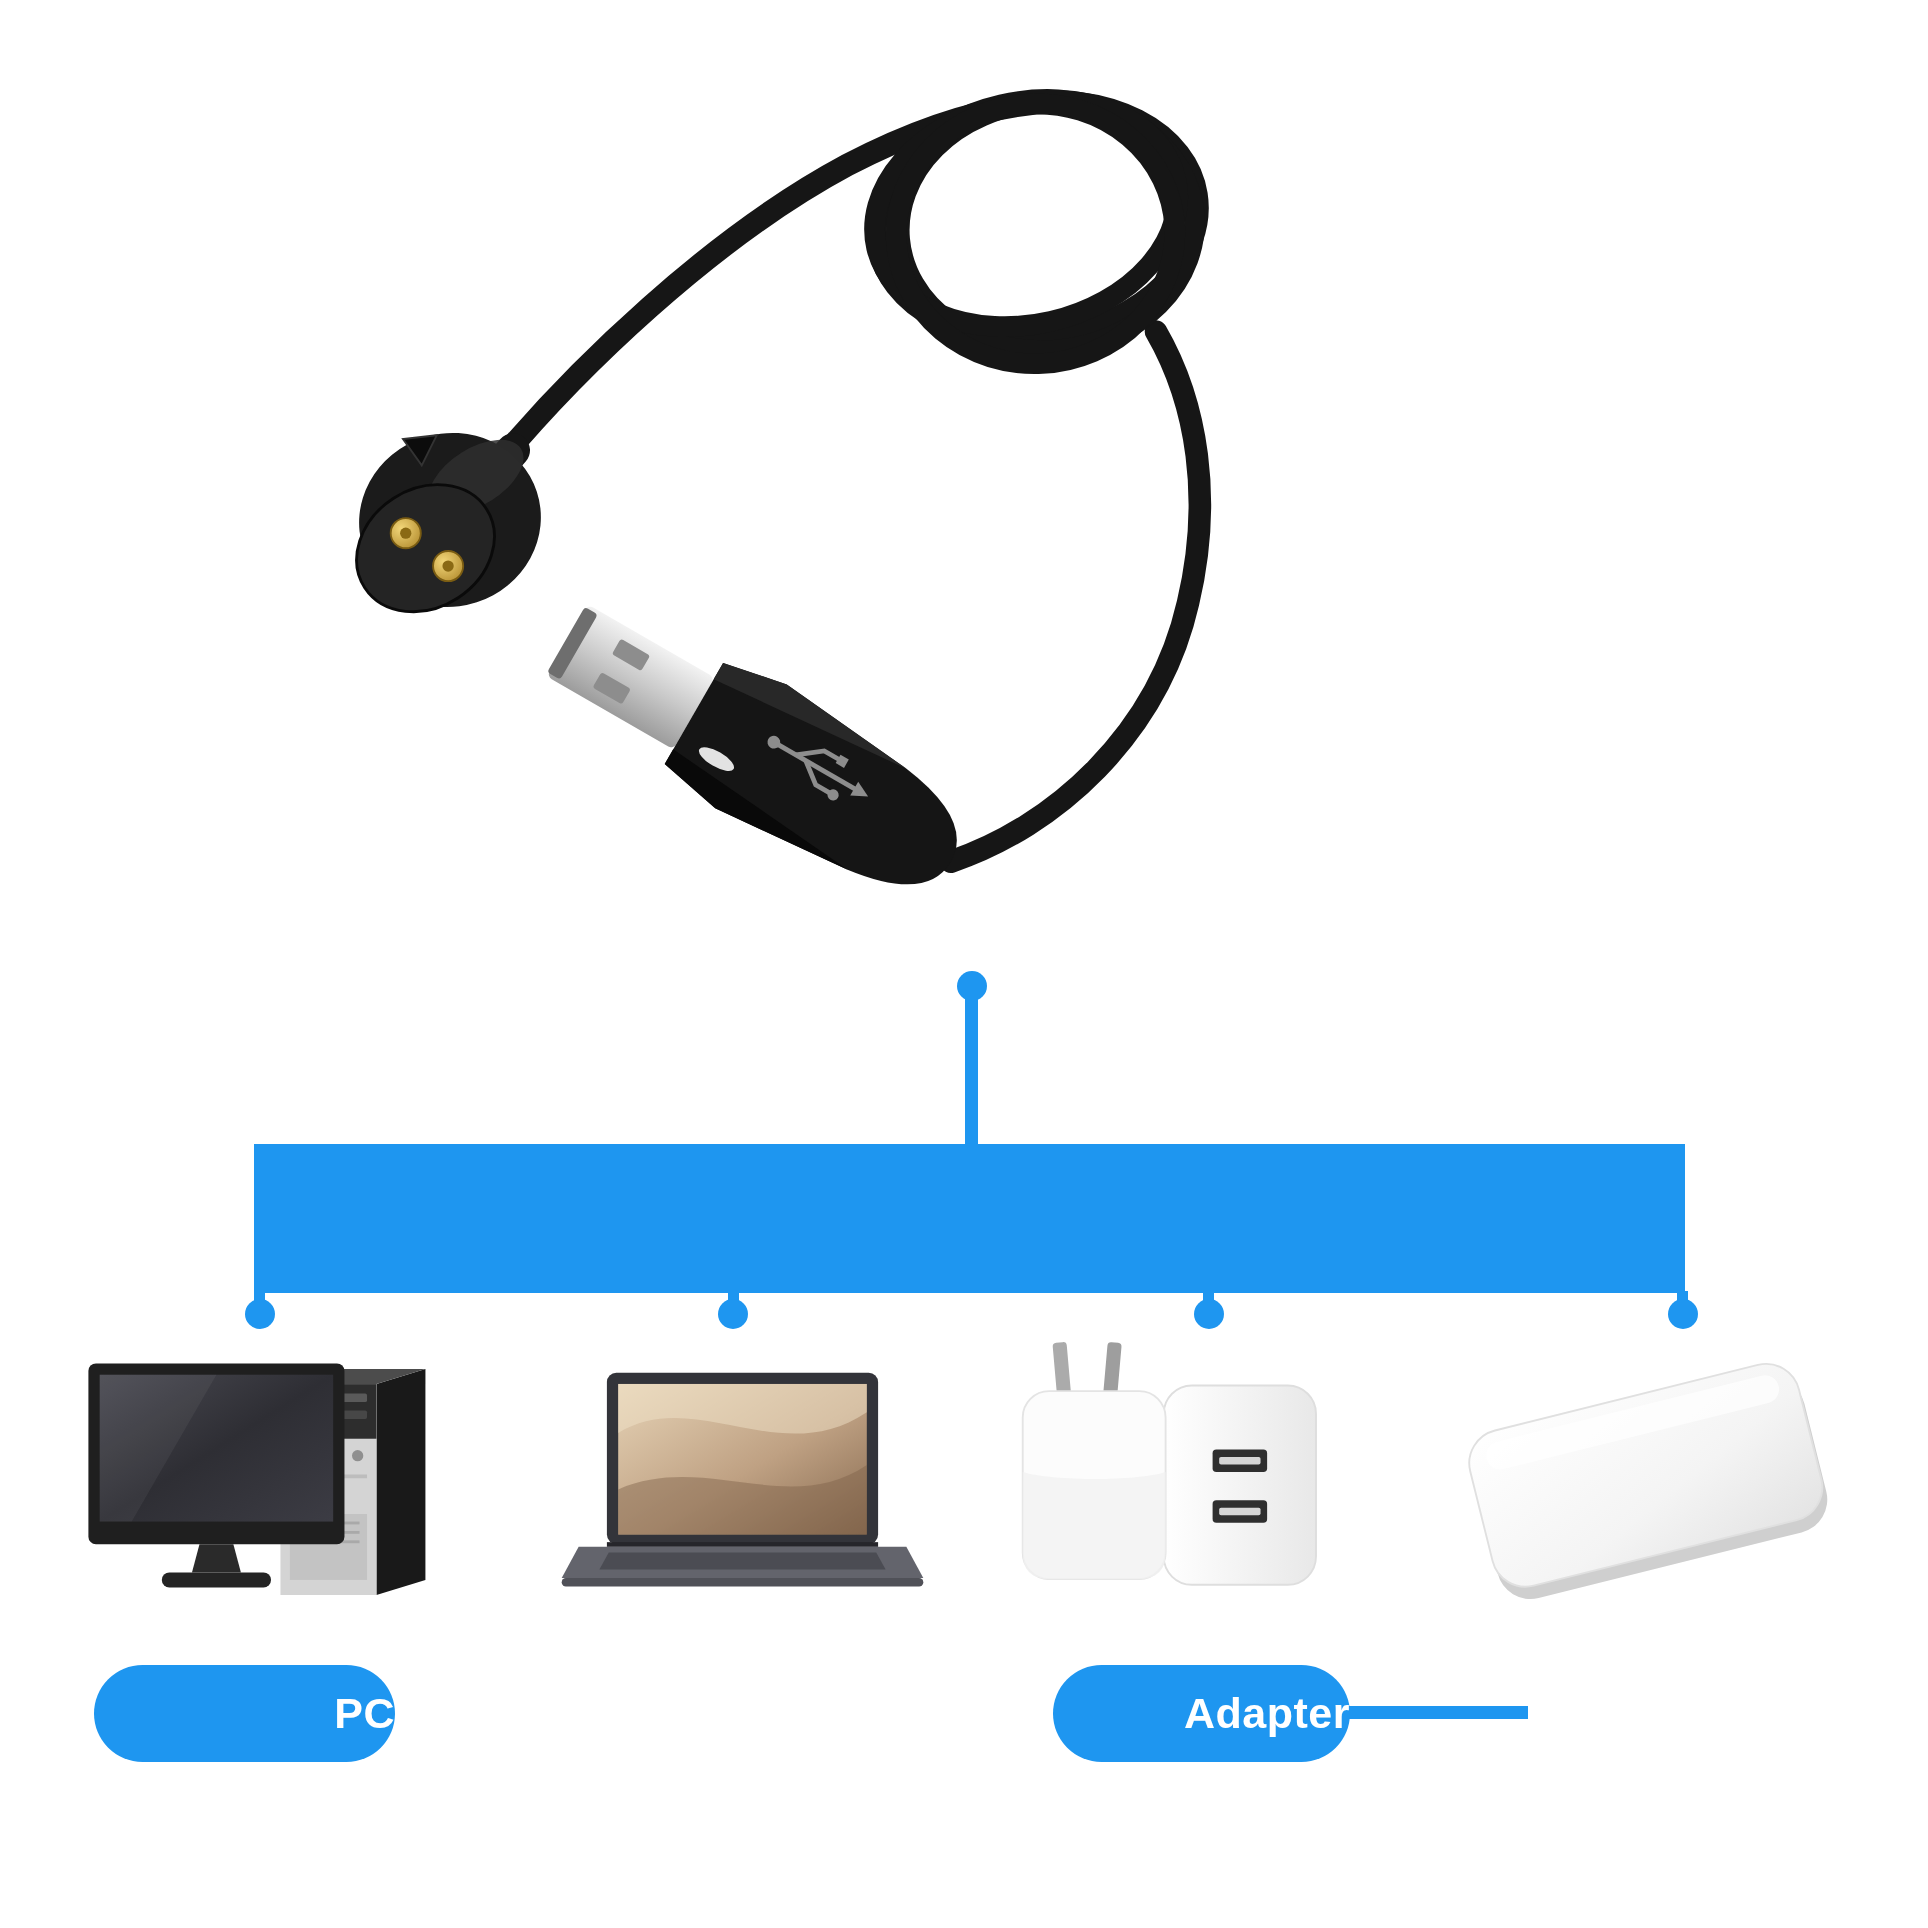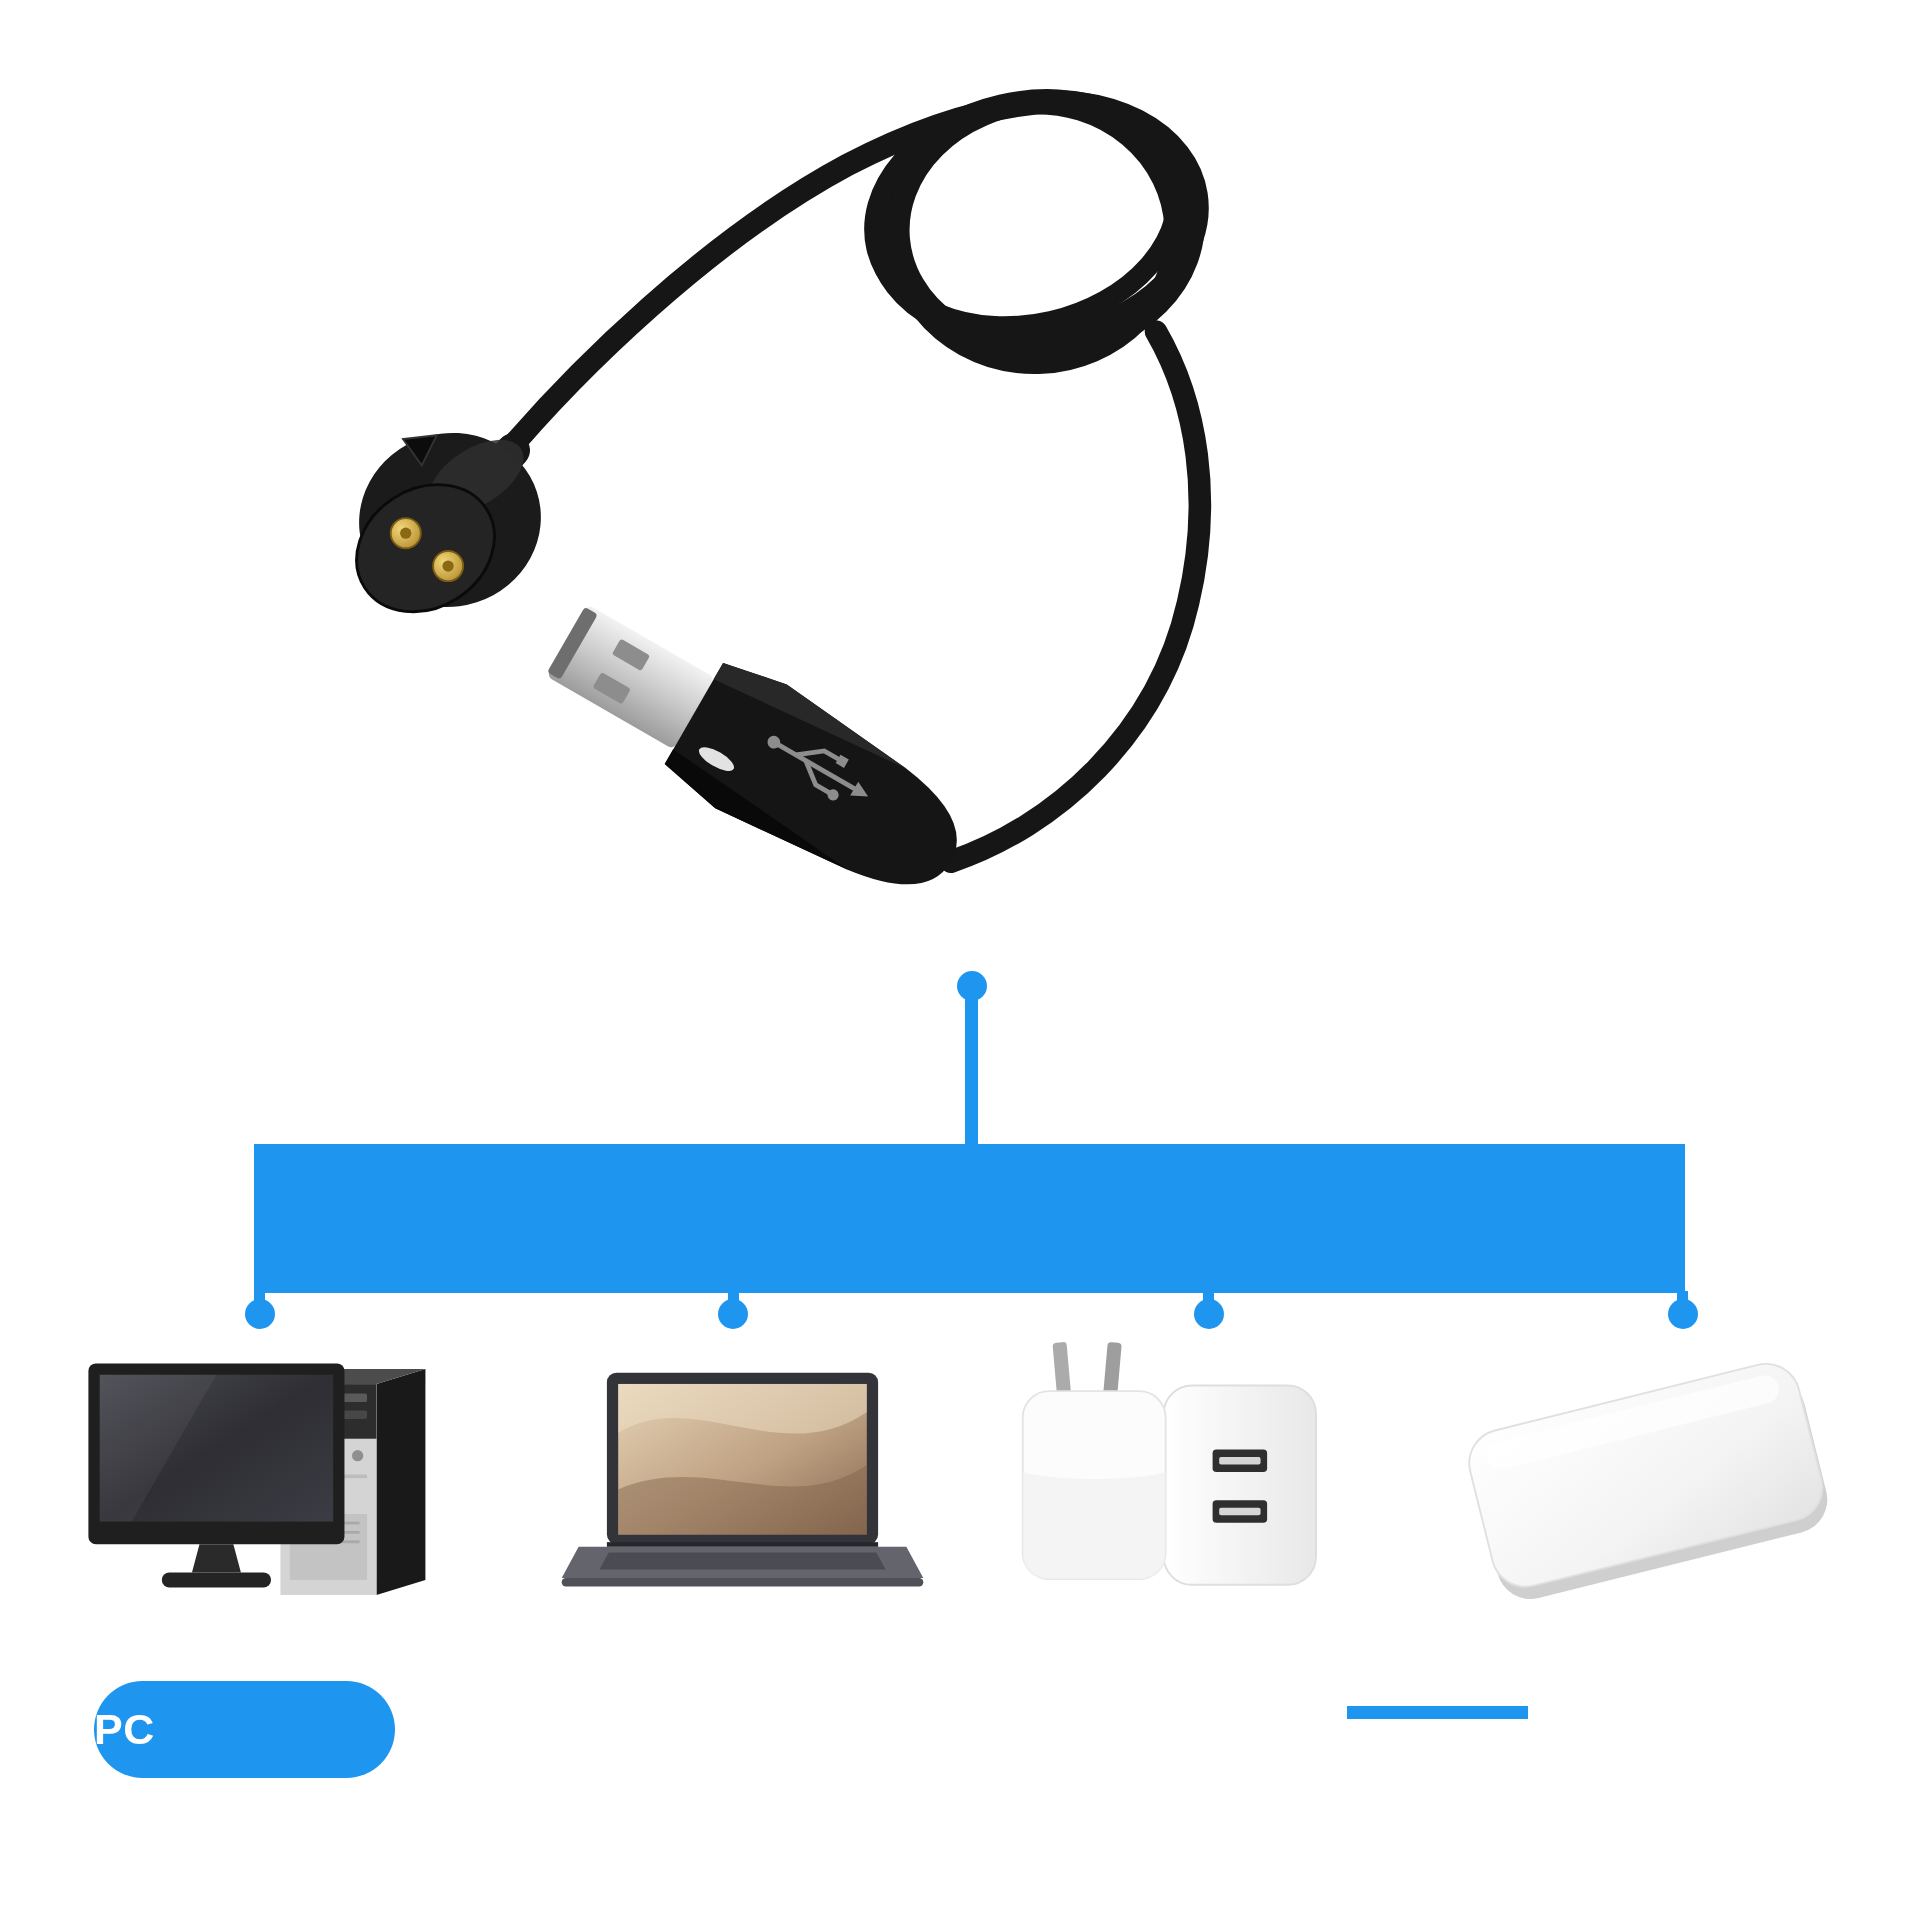--- a/index.html
+++ b/index.html
@@ -66,22 +66,21 @@
   .dev-powerbank { left: 1439px; top: 1316px; width: 414px; height: 311px; }
   
   .pill {
     position: absolute;
     top: 1665px;
     height: 97px;
     border-radius: 49px;
     background: var(--accent, #1E96F0);
     display: flex;
     align-items: center;
-    justify-content: flex-start;
-    margin-top: 16px;
+    justify-content: flex-end;
   }
   .pill span {
     color: var(--pill-text, #ffffff);
     font-weight: 700;
     font-size: 43px;
     letter-spacing: 0.5px;
     font-family: "Liberation Sans", sans-serif;
   }
 </style>
 </head>
@@ -259,15 +258,18 @@
     <g transform="rotate(-14 220 170)">
       <rect x="42" y="100" width="360" height="168" rx="36" fill="#cfcfcf"></rect>
       <rect x="40" y="84" width="360" height="170" rx="36" fill="url(#pbGrad)" stroke="#e0e0e0" stroke-width="2"></rect>
       <rect x="60" y="96" width="320" height="30" rx="15" fill="#ffffff" opacity="0.7"></rect>
     </g>
   </svg>
 
   <div class="pill" style="left:94px; width:301px;">
     <span>PC</span>
   </div>
+  <div class="pill" style="left:1053px; width:297px;">
+    <span>Adapter</span>
+  </div>
 
 </div>
 
 
 </body></html>

